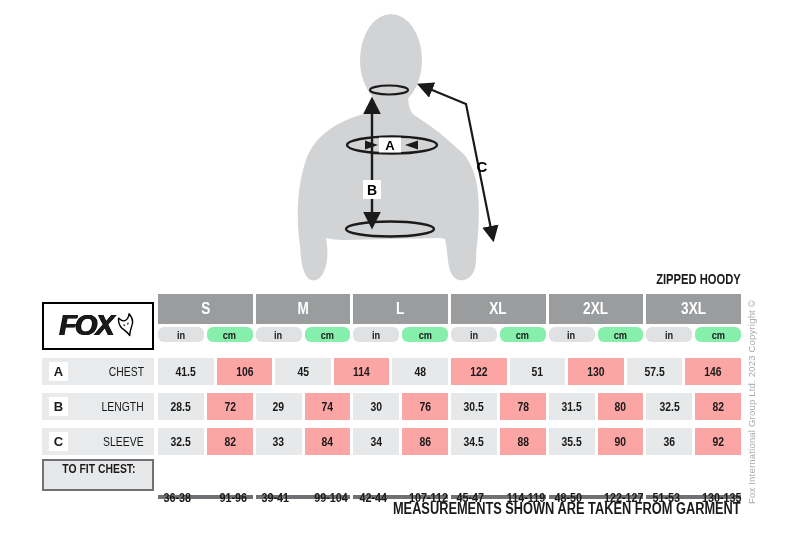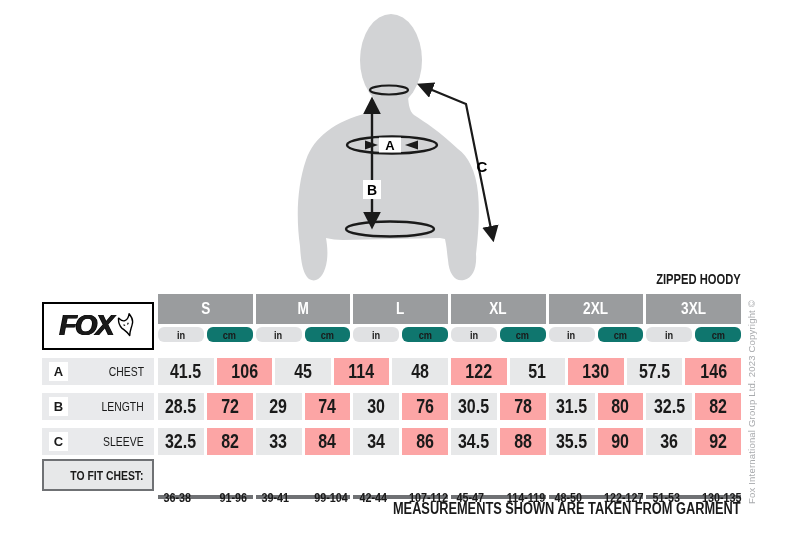--- a/index.html
+++ b/index.html
@@ -46,41 +46,41 @@
   .head-right { flex:1; display:flex; flex-direction:column; gap:3px; }
   .sizes-row { display:flex; gap:3px; height:30px; }
   .size-head {
     flex:1; background:#9a9c9e; color:#fff; display:flex; align-items:center;
     justify-content:center; font-weight:bold; font-size:17px;
   }
   .units-row { display:flex; gap:3px; height:15px; }
   .cell { display:flex; align-items:center; justify-content:center; min-width:0; }
   .unit { flex:1; font-weight:bold; font-size:11.5px;border-radius:6px; }
   .unit.u-in { background:#e0e1e3; }
-  .unit.u-cm { background:#0f766e; }
+  .unit.u-cm { background:#86efac; }
 
   .trow { height:27px; margin-top:8px; }
   .label-cell {
     background:#e9eaec; display:flex; align-items:center; justify-content:space-between;
     padding:0 10px 0 7px; box-sizing:border-box;
   }
   .keybox {
     width:19px; height:19px; background:#fff; display:flex; align-items:center;
     justify-content:center; font-weight:bold; font-size:13px; flex:none;
   }
   .rowlabel { font-weight:normal; font-size:13px; }
   .rowlabel .cond { transform-origin:right center; }
-  .val { flex:1; font-weight:bold; font-size:20px; }
+  .val { flex:1; font-weight:bold; font-size:13px; }
   .val.u-in { background:#e7e8e9; }
   .val.u-cm { background:#fca5a5; }
 
   .fit-row { height:32px; margin-top:4px; }
   .fit-label {
-    border:2px solid #6f7174; background:#e7e8e9; display:flex; align-items:center;
-    justify-content:flex-end; padding-right:9px; box-sizing:border-box;
+    border:2px solid #6f7174; background:#e7e8e9; display:flex; 
+    justify-content:flex-end; padding-right:17px; box-sizing:border-box;
     font-weight:bold; font-size:13px;
   }
   .fit-label .cond { transform-origin:right center; }
   .fit-group { border:2px solid #6f7174; box-sizing:border-box; gap:20px; background:#14532d;margin-top:36px; }
   .fitval { flex:1; background:#e7e8e9; font-weight:bold; font-size:13.5px; }
 </style>
 </head>
 <body>
 
 <div class="canvas">

